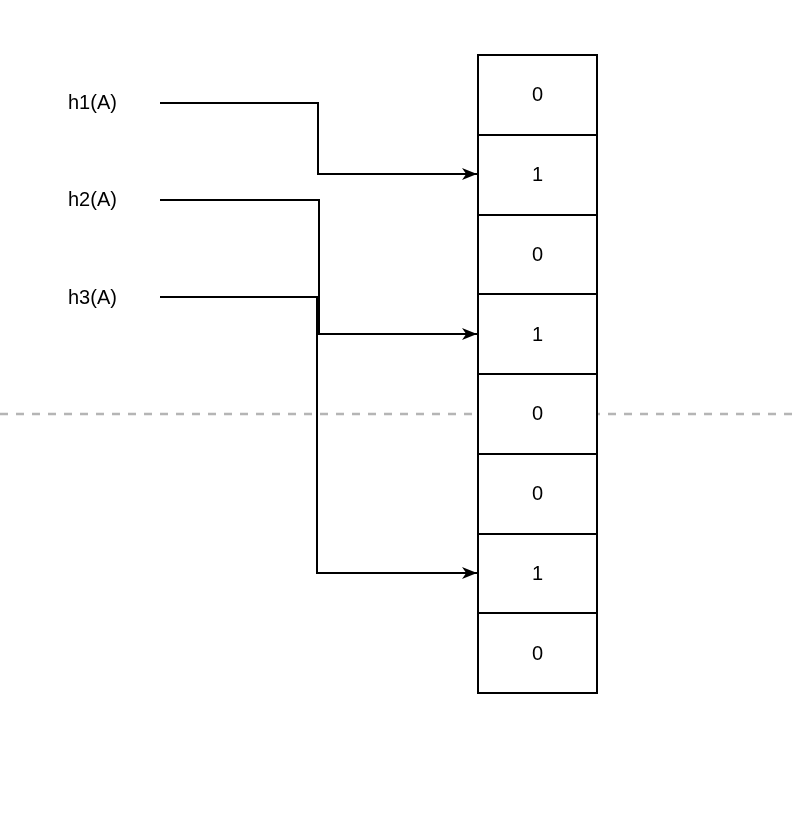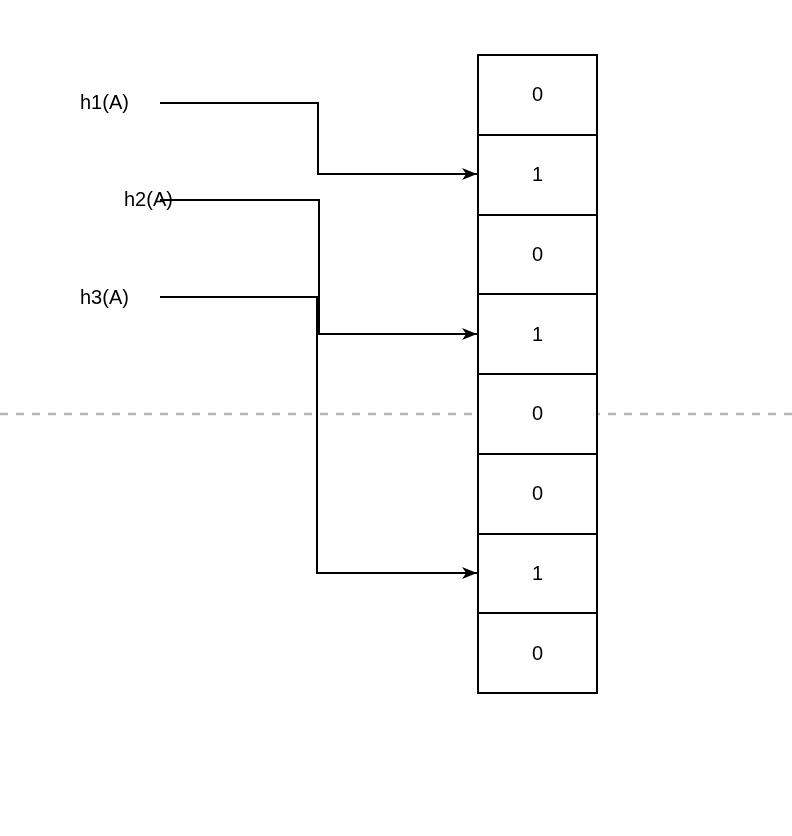--- a/index.html
+++ b/index.html
@@ -16,29 +16,29 @@
     overflow: hidden;
   }
   .lines-layer {
     position: absolute;
     left: 0;
     top: 0;
     z-index: 1;
   }
   .hash-label {
     position: absolute;
-    left: 80px;
+    left: 68px;
     z-index: 2;
     font-size: 20px;
     line-height: 24px;
     color: #000000;
     white-space: nowrap;
   }
   .hash-label.h1 { top: 90px; }
-  .hash-label.h2 { top: 187px; margin-left: 44px; }
+  .hash-label.h2 { top: 187px; }
   .hash-label.h3 { top: 285px; }
   .bit-array {
     position: absolute;
     left: 477px;
     top: 54px;
     width: 121px;
     height: 640px;
     box-sizing: border-box;
     border: 2px solid #000000;
     background: #ffffff;

